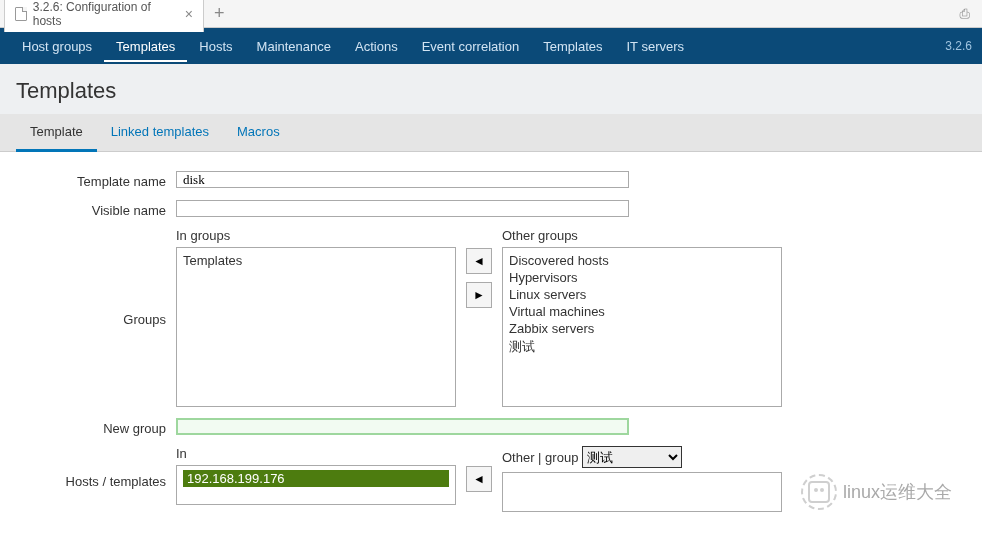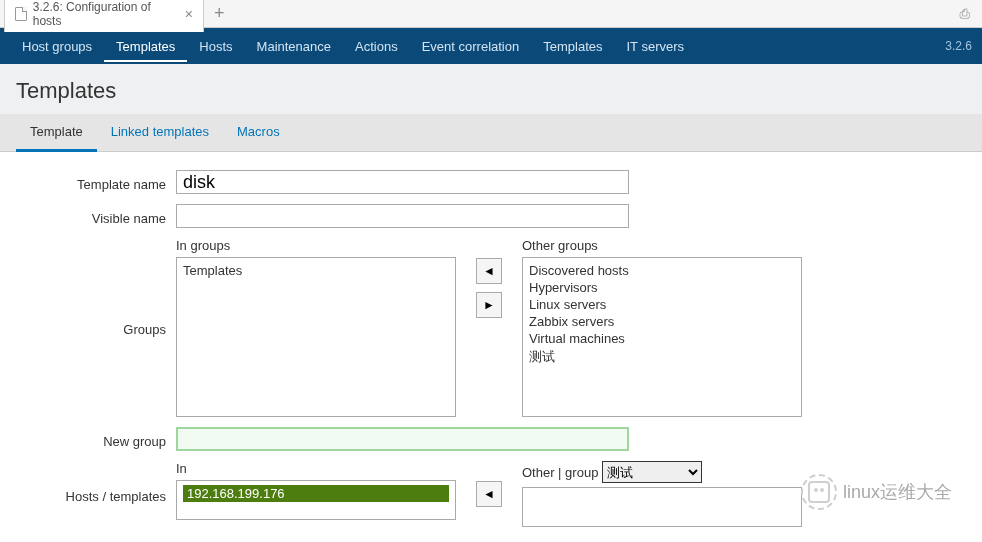--- a/index.html
+++ b/index.html
@@ -22,24 +22,24 @@
     .page-title { font-size: 22px; color: #333; font-weight: normal; }
     
     .subtabs { display: flex; border-bottom: 1px solid #ccc; background: #e5e5e5; padding: 0 16px; }
     .subtab { padding: 10px 14px; color: #0275b8; cursor: pointer; font-size: 13px; }
     .subtab.active { color: #333; border-bottom: 3px solid #0275b8; margin-bottom: -1px; }
     
     .form { padding: 18px 16px; background: #fff; }
     .form-row { display: flex; align-items: center; margin-bottom: 10px; }
     .form-label { width: 160px; text-align: right; padding-right: 10px; padding-top: 4px; color: #333; }
     .form-ctrl { flex: 1; }
-    .text-input { width: 453px; height: 24px; padding: 2px 6px; border: 1px solid #aaa; font-size: 18px; }
+    .text-input { width: 453px; height: 17px; padding: 2px 6px; border: 1px solid #aaa; font-size: 13px; font-family: Liberation Serif, serif; }
     .text-input.green { border: 2px solid #9ed79e; background: #f2fbf2; }
     
-    .groups-wrap { display: flex; gap: 20px; align-items: flex-start; }
+    .groups-wrap { display: flex; gap: 10px; align-items: flex-start; }
     .col { display: flex; flex-direction: column; }
     .col-label { margin-bottom: 4px; color: #333; }
     .listbox { width: 280px; height: 160px; border: 1px solid #aaa; padding: 4px 6px; overflow: auto; font-size: 13px; background: #fff; }
     .list-item { padding: 1px 0; cursor: pointer; }
     .list-item.selected { background: #4d7c0f; color: #fff; padding: 1px 4px; }
     .btn-col { display: flex; flex-direction: column; gap: 8px; justify-content: center; padding-top: 20px; }
     .dir-btn { width: 26px; height: 26px; border: 1px solid #aaa; background: #f5f5f5; cursor: pointer; display: flex; align-items: center; justify-content: center; font-size: 12px; padding: 0; }
     
     .hosts-wrap .listbox { height: 40px; }
     .other-select { height: 22px; border: 1px solid #333; font-size: 13px; width: 100px; }
@@ -120,22 +120,22 @@
         <button class="dir-btn">
             <span>►</span>
           </button>
       </div>
       <div class="col">
         <div class="col-label">Other groups</div>
         <div class="listbox">
           <div class="list-item">Discovered hosts</div>
           <div class="list-item">Hypervisors</div>
           <div class="list-item">Linux servers</div>
+          <div class="list-item">Virtual machines</div>
           <div class="list-item">Zabbix servers</div>
-          <div class="list-item">Virtual machines</div>
           <div class="list-item">测试</div>
         </div>
       </div>
     </div>
   </div>
 
   <div class="form-row">
     <div class="form-label">New group</div>
     <div class="form-ctrl">
       <input type="text" class="text-input green" value="" style="">

